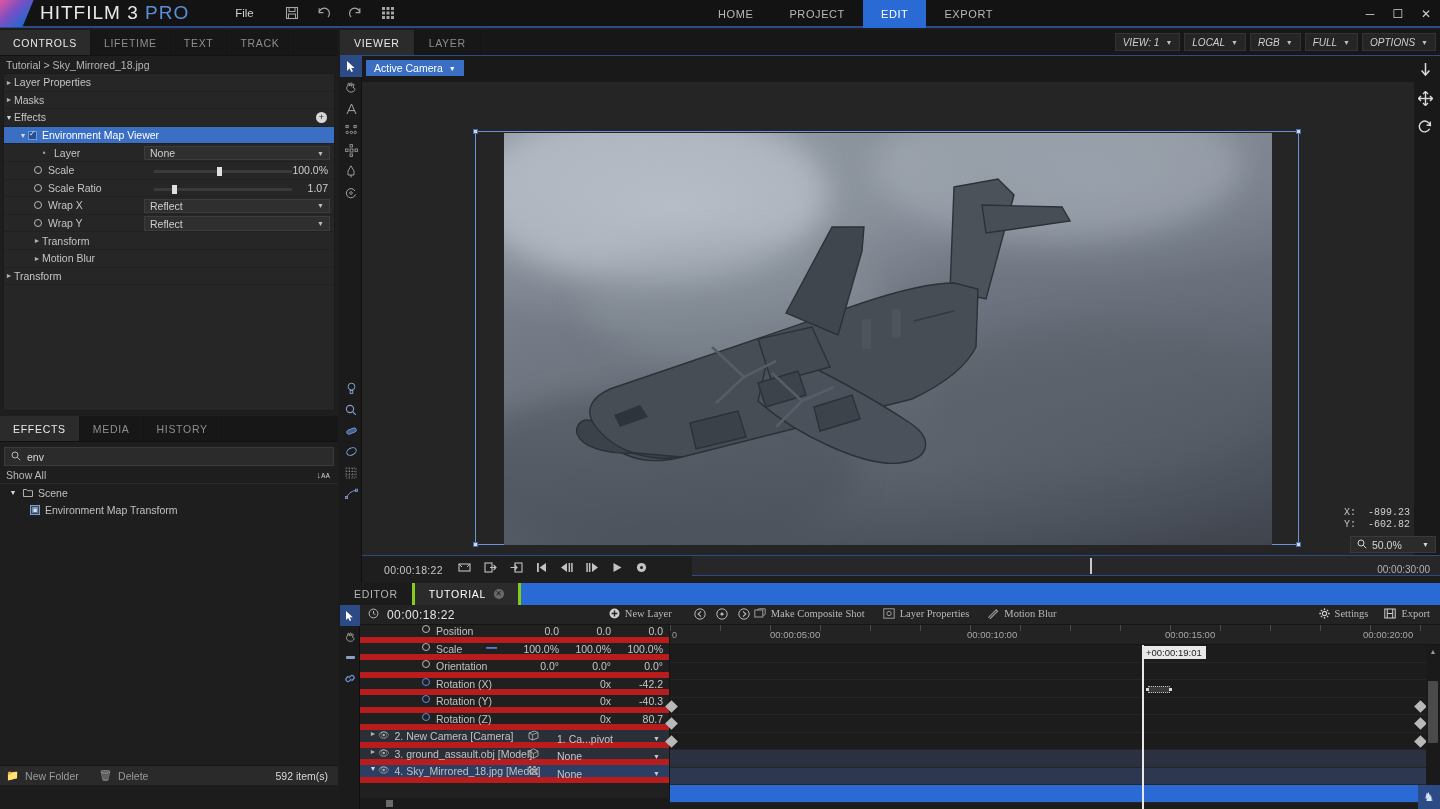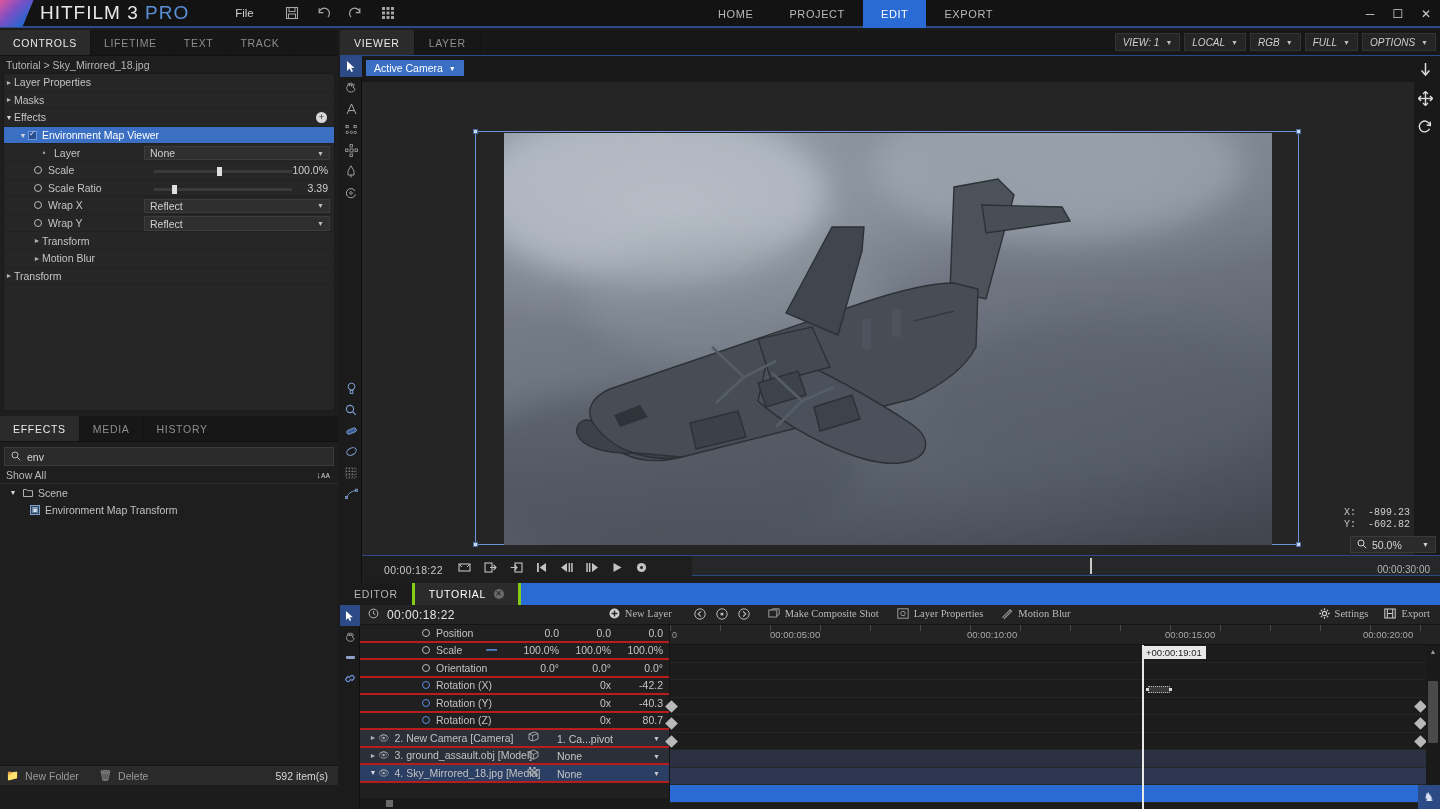--- a/index.html
+++ b/index.html
@@ -142,29 +142,29 @@
   .ttoolbar{position:absolute;left:0;top:22px;width:20px;bottom:0;background:#1b1b1b;border-right:1px solid #0f0f0f;}
   .ttool{width:20px;height:21px;display:flex;align-items:center;justify-content:center;color:#a9a9a9;}
   .ttool.active{background:#2b4a86;color:#fff;}
 
   .tlhead{position:absolute;left:20px;right:0;top:22px;height:20px;background:#232323;border-bottom:1px solid #151515;display:flex;align-items:center;}
   .tlhead .clk{margin-left:8px;color:#b9b9b9;font-size:10px;}
   .tlhead .tc{margin-left:8px;font-size:12px;color:#e4e4e4;letter-spacing:.4px;}
   .tlhead .item{display:flex;align-items:flex-start;gap:5px;font-size:10.5px;color:#b9b9b9;font-family:Liberation Serif, serif;}
   .tlhead .newlayer{margin-left:154px;}
   .tlhead .navg{margin-left:22px;display:flex;gap:10px;color:#b9b9b9;}
-  .tlhead .mcs{margin-left:18px;}
+  .tlhead .mcs{margin-left:4px;}
   .tlhead .lp{margin-left:18px;}
   .tlhead .mb{margin-left:18px;}
   .tlhead .settings{margin-left:auto;}
   .tlhead .export{margin-left:16px;margin-right:10px;}
 
   .layerscol{position:absolute;left:20px;top:42px;width:310px;bottom:0;background:#202020;border-right:1px solid #151515;}
   .layershdr{height:20px;display:flex;align-items:center;padding-left:26px;font-size:10.5px;color:#bdbdbd;background:#232323;border-bottom:1px solid #151515;}
-  .lrow{height:17.5px;display:flex;align-items:center;font-size:10.5px;color:#c2c2c2;border-bottom:2px solid #b91c1c;position:relative;padding-left:8px;}
+  .lrow{height:17.5px;display:flex;align-items:flex-start;font-size:10.5px;color:#c2c2c2;border-bottom:6px solid #b91c1c;position:relative;padding-left:8px;}
   .lrow.layerrow{background:#2b2f38;}
   .lrow.layerrow.sel{background:#2b3e63;}
   .lrow .eye{color:#b0b0b0;font-size:9px;margin-right:5px;}
   .lrow .vals{position:absolute;right:6px;display:flex;gap:0;}
   .lrow .vals span{display:inline-block;width:52px;text-align:right;color:#c6c6c6;}
   .lrow .linkico{position:absolute;right:172px;color:#5e8fe0;font-size:9px;}
   .lrow .srcico{position:absolute;left:168px;color:#b0b0b0;font-size:10px;}
   .lrow .parentsel{position:absolute;left:192px;right:4px;top:1.5px;height:14.5px;display:flex;align-items:center;font-size:10.5px;color:#c6c6c6;padding:0 5px;}
   .lrow .parentsel .arrow{margin-left:auto;font-size:7px;}
 
@@ -296,21 +296,21 @@
             <span class="handle" style="left:63px;"></span>
           </span>
         <span class="pnum">100.0%</span>
       </div>
       <div class="prow" style="padding-left:30px;">
         <span class="knob"></span>
         <span class="plabel">Scale Ratio</span>
         <span class="slider">
             <span class="handle" style="left:18px;"></span>
           </span>
-        <span class="pnum">3.39</span>
+        <span class="pnum">1.07</span>
       </div>
       <div class="prow" style="padding-left:30px;">
         <span class="knob"></span>
         <span class="plabel">Wrap X</span>
         <span class="pval-combo">
             <span>Reflect</span>
             <span class="arrow">▼</span>
           </span>
       </div>
       <div class="prow" style="padding-left:30px;">

